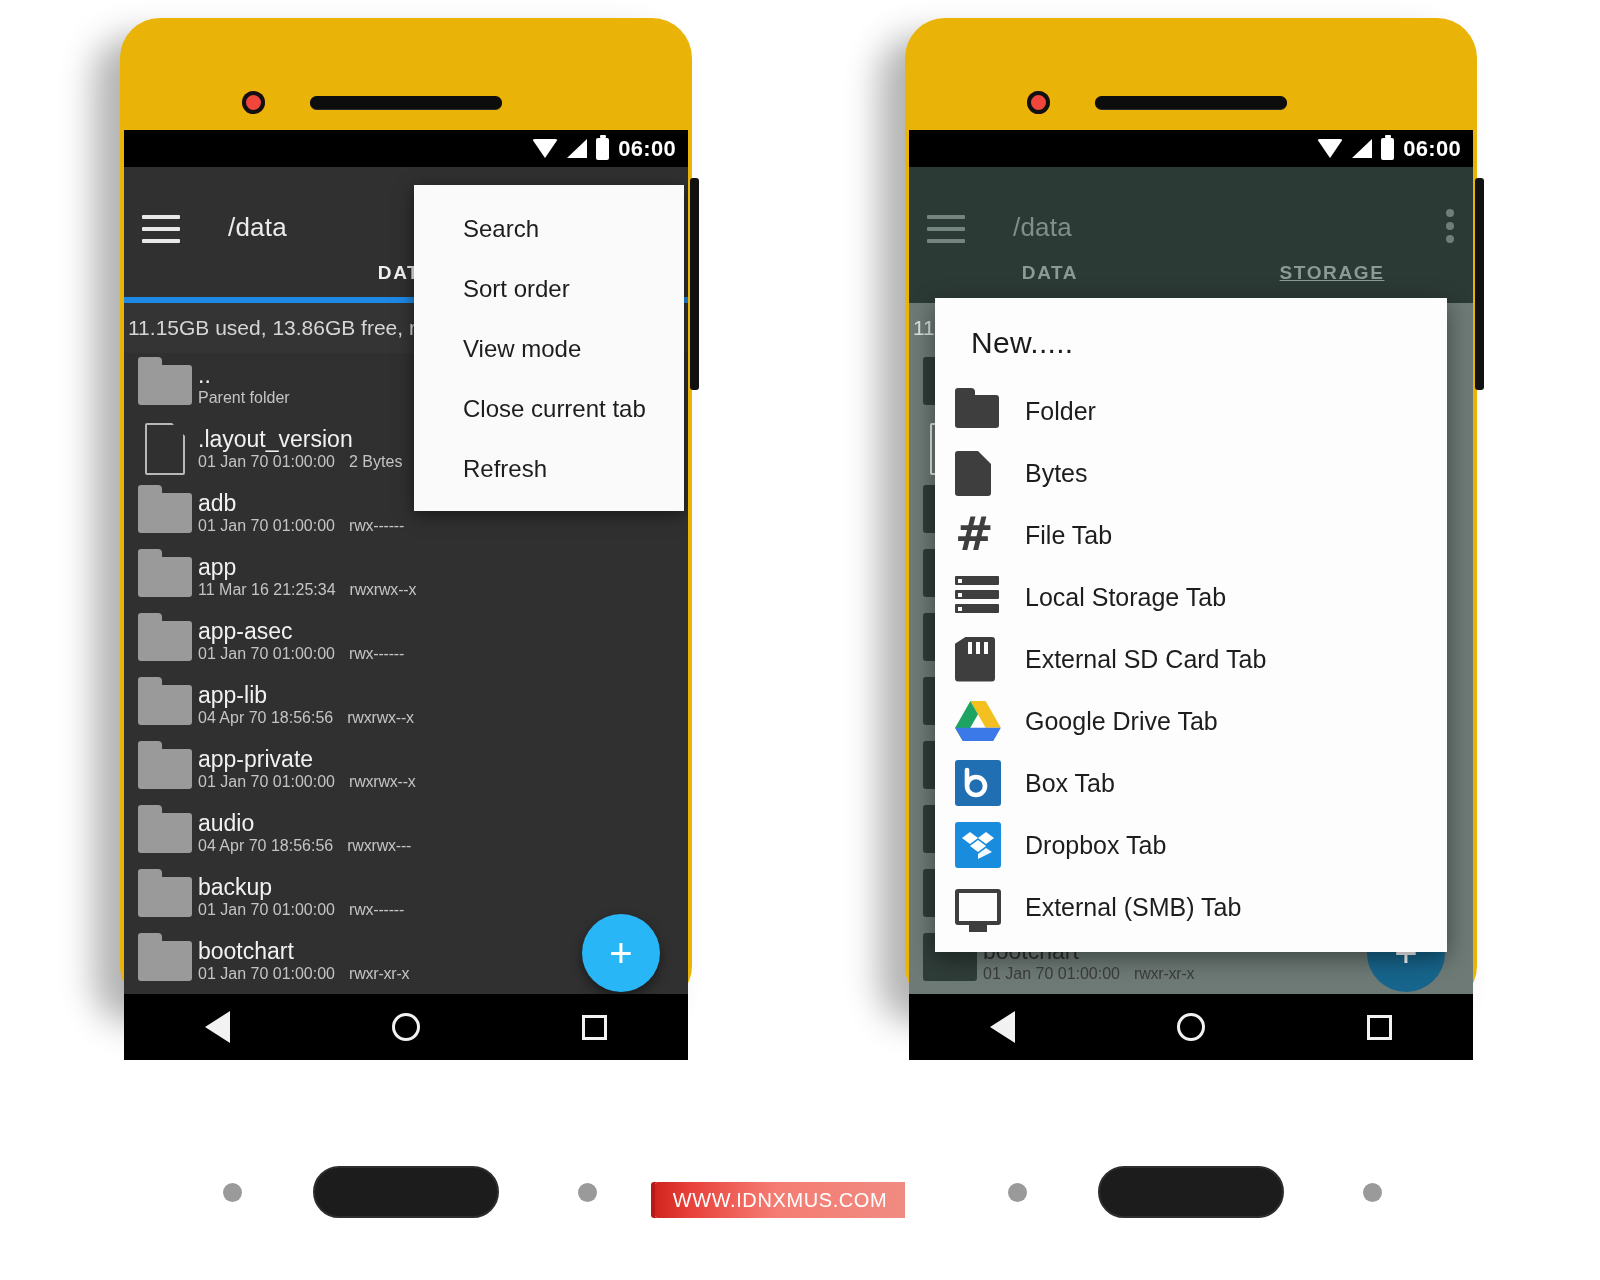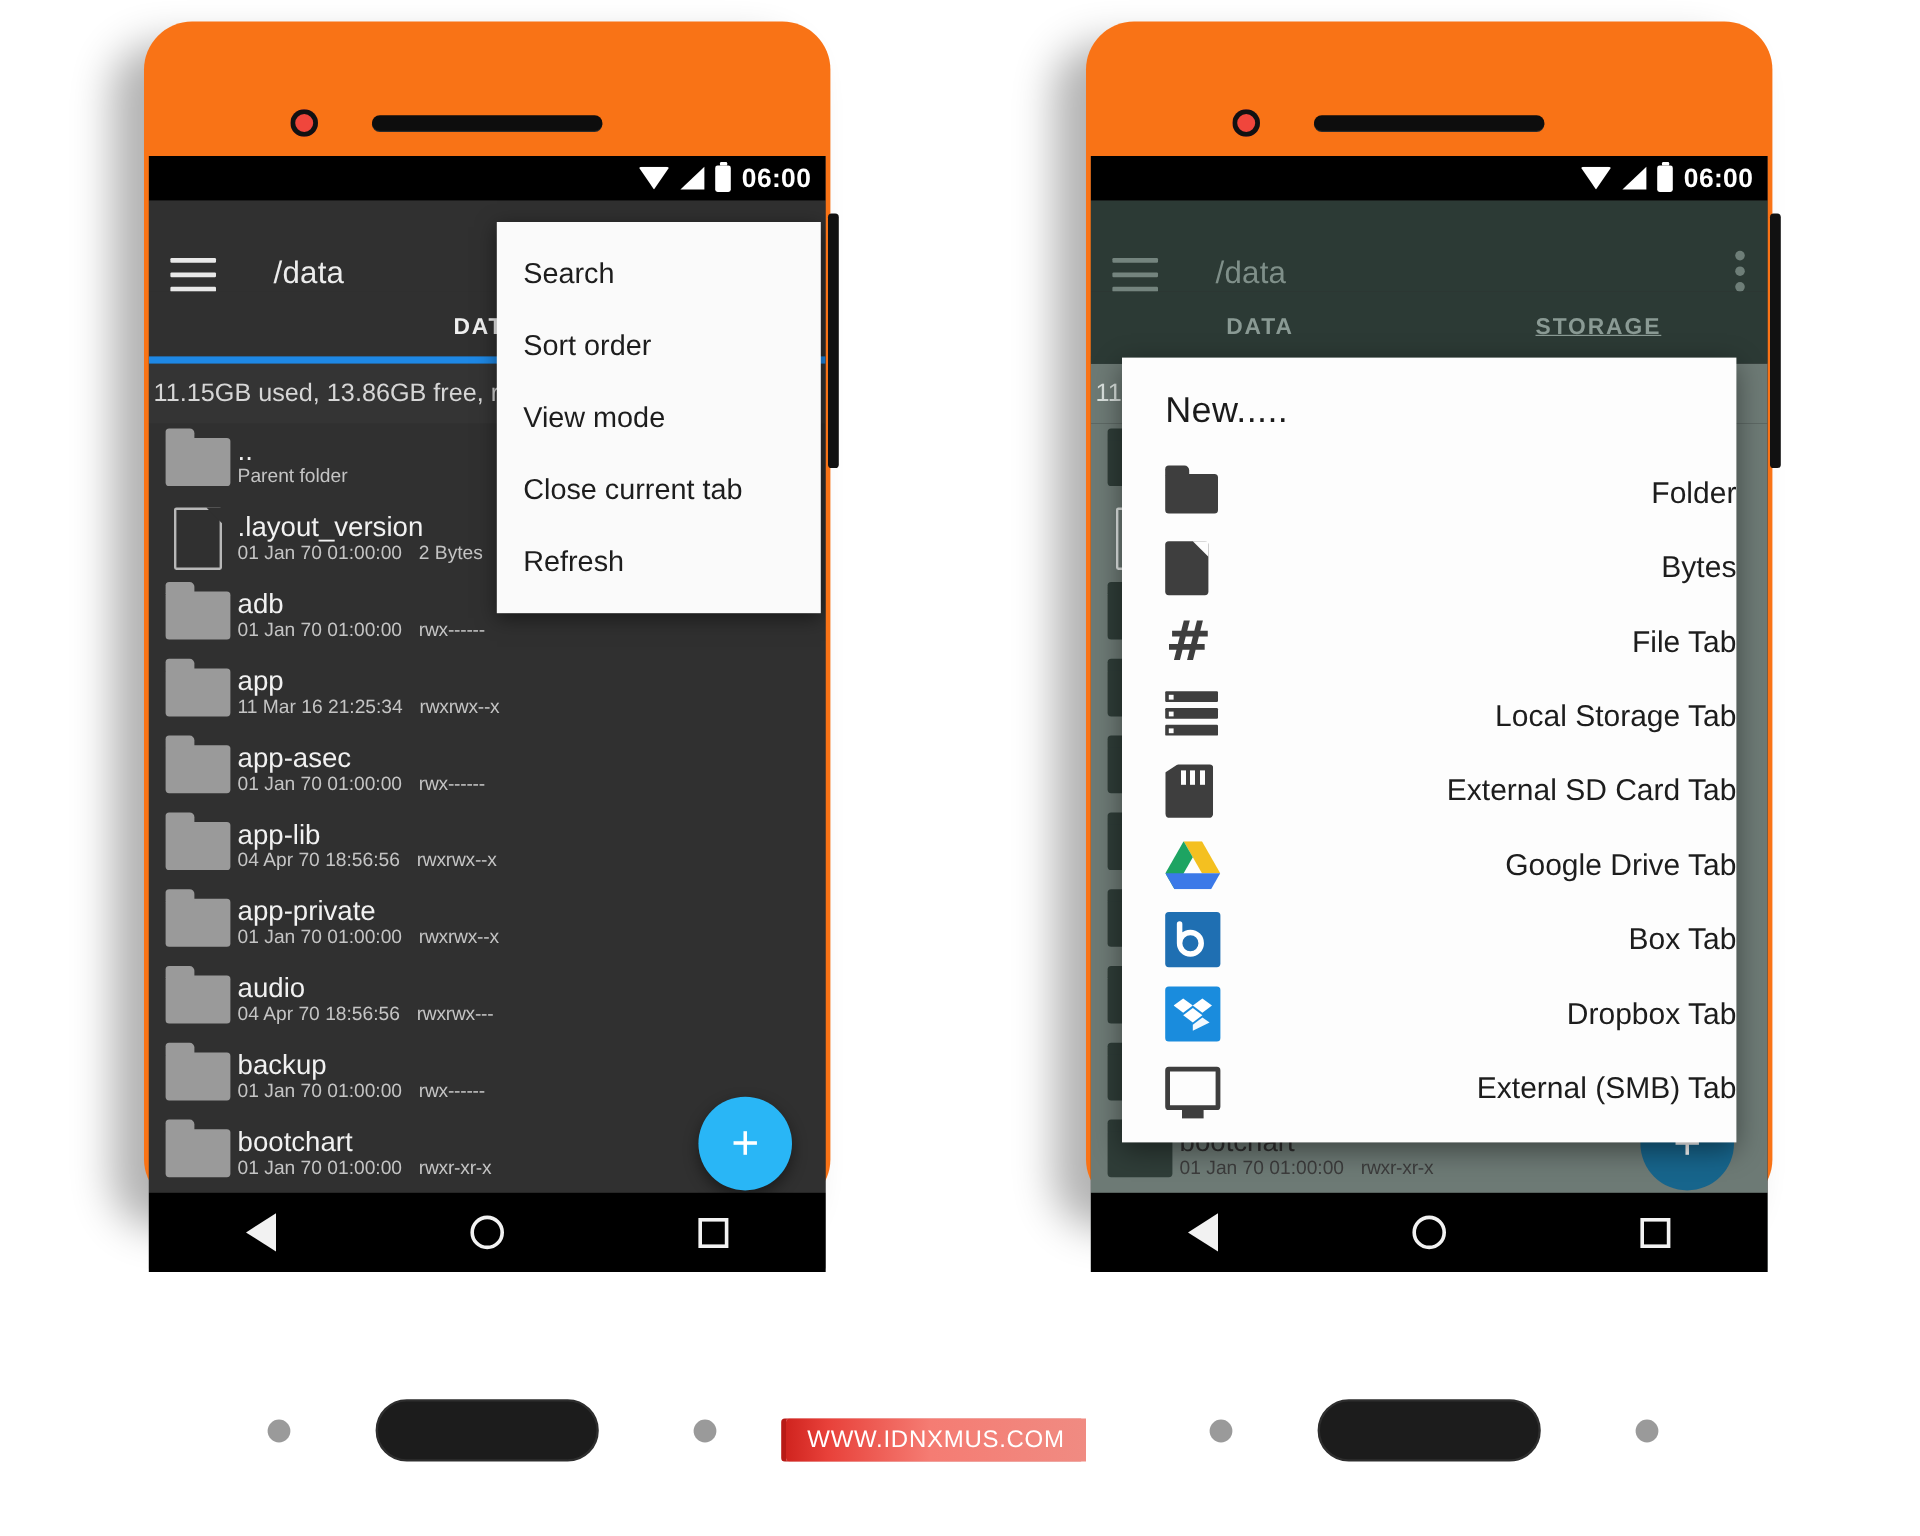--- a/index.html
+++ b/index.html
@@ -18,21 +18,21 @@
     width: 1600px;
     height: 1280px;
     background: #ffffff;
   }
 
   
   .phone {
     position: absolute;
     width: 572px;
     height: 988px;
-    background: #f97316;
+    background: #eab308;
     border-radius: 40px;
     box-shadow: -26px 18px 34px rgba(0,0,0,0.30);
     overflow: visible;
   }
   .phone-left  { left: 120px;  top: 18px; }
   .phone-right { left: 905px;  top: 18px; }
 
   
   .side-button {
     position: absolute;
@@ -320,20 +320,21 @@
     background: #fafafa;
     box-shadow: 0 4px 16px rgba(0,0,0,0.5);
     z-index: 10;
     padding: 14px 0 12px 0;
   }
   .popup-item {
     padding: 16px 0 16px 22px;
     font-size: 24px;
     color: #1d1d1d;
     cursor: pointer;
+    margin-left: 27px;
   }
 
   
   .dim .toolbar, .dim .tabs { background: #2c3a35; }
   .dim .toolbar-title { color: #7f8f89; }
   .dim .hamburger span { background: #74847e; }
   .dim .overflow i { background: #6e7e78; }
   .dim .tab { color: #8a9a94; }
   .dim .tab-indicator { background: #2c3a35; }
   .dim .storage-info { background: #6d7a75; color: #d9e0dd; }
@@ -359,23 +360,22 @@
   .dialog-title {
     font-size: 30px;
     color: #1b1b1b;
     padding: 6px 0 20px 36px;
     letter-spacing: 0.3px;
   }
   .dialog-item {
     display: flex;
     align-items: center;
     height: 62px;
-    padding-left: 36px;
+    padding-left: 20px;
     cursor: pointer;
-    justify-content: space-between;
   }
   .dialog-icon {
     width: 56px;
     flex: none;
     display: flex;
     align-items: center;
     justify-content: flex-start;
   }
   .dialog-label {
     font-size: 25px;

